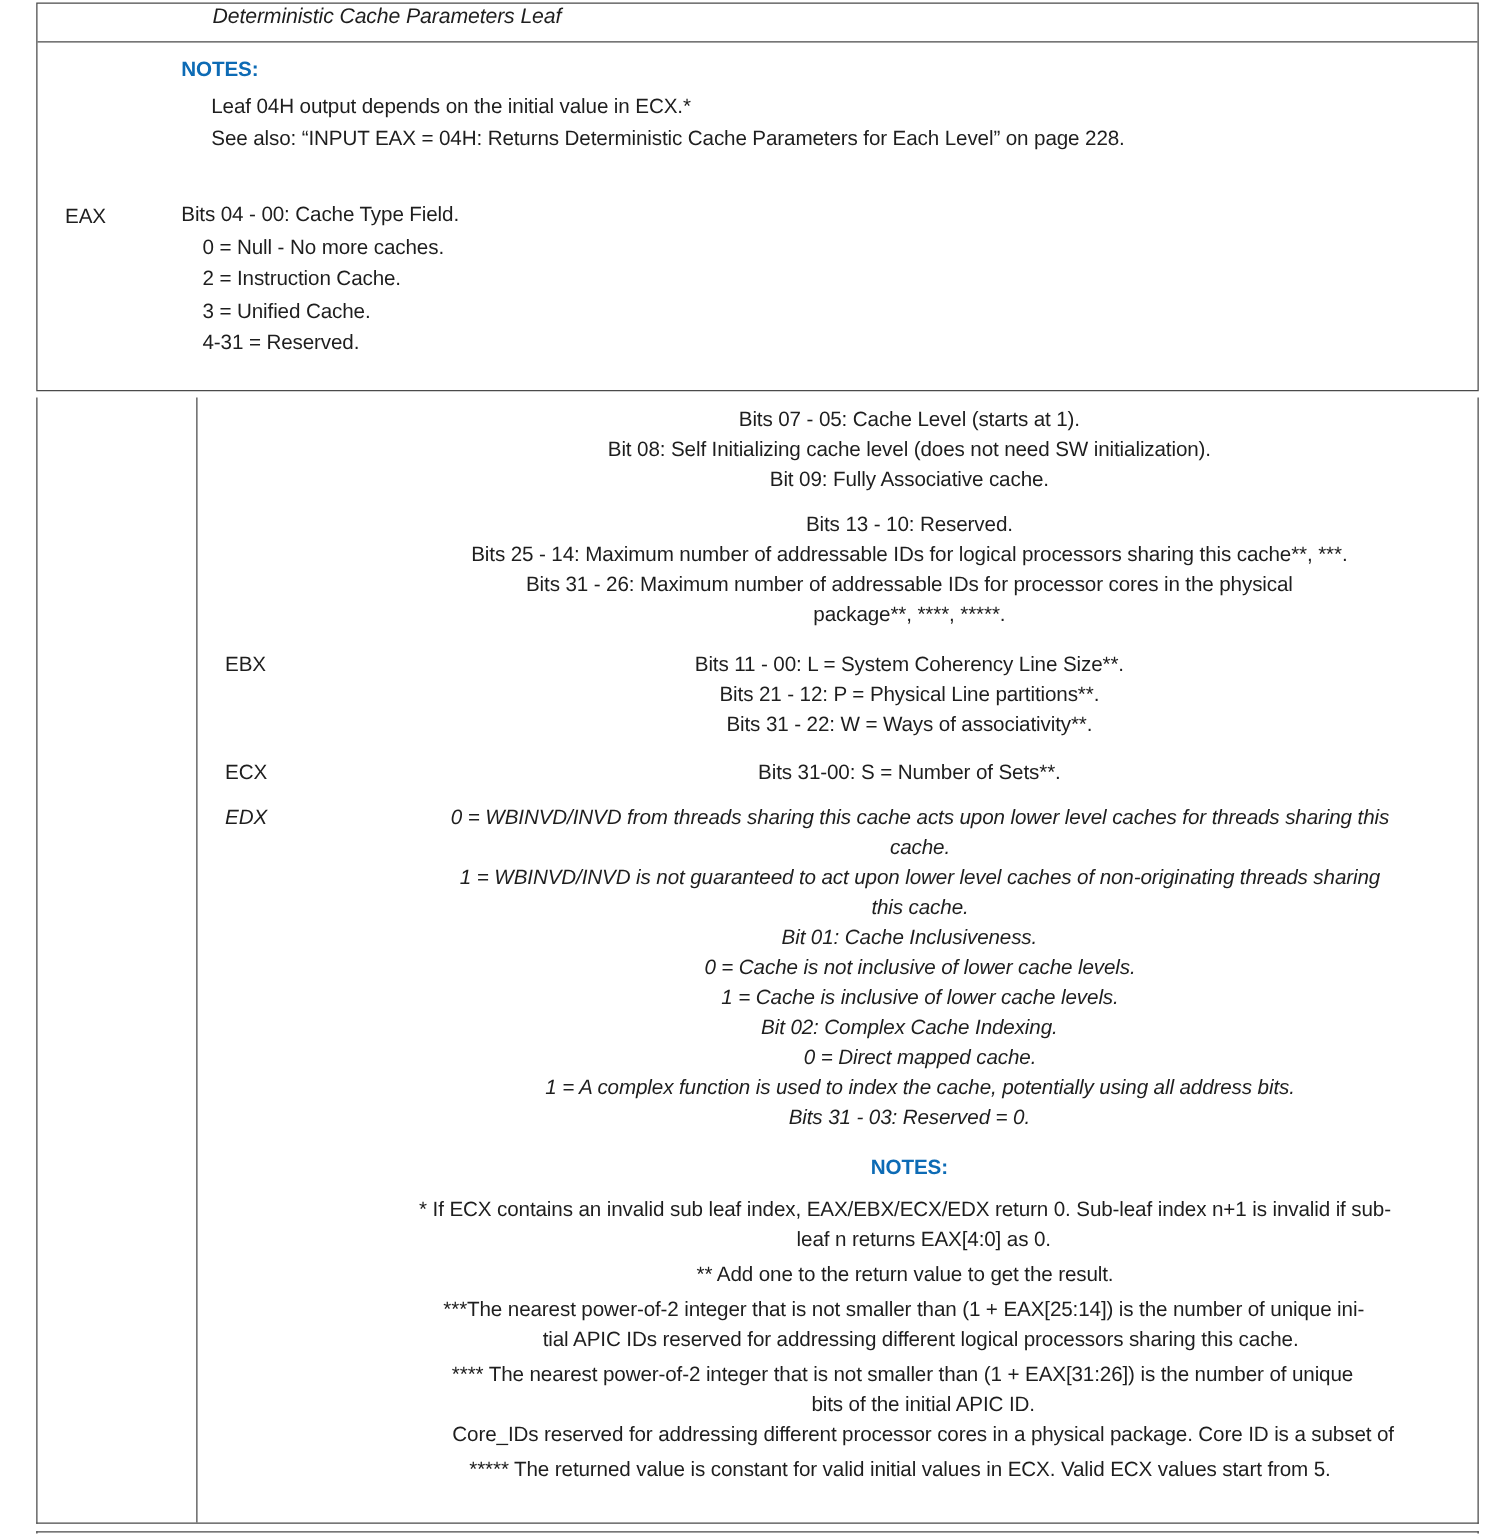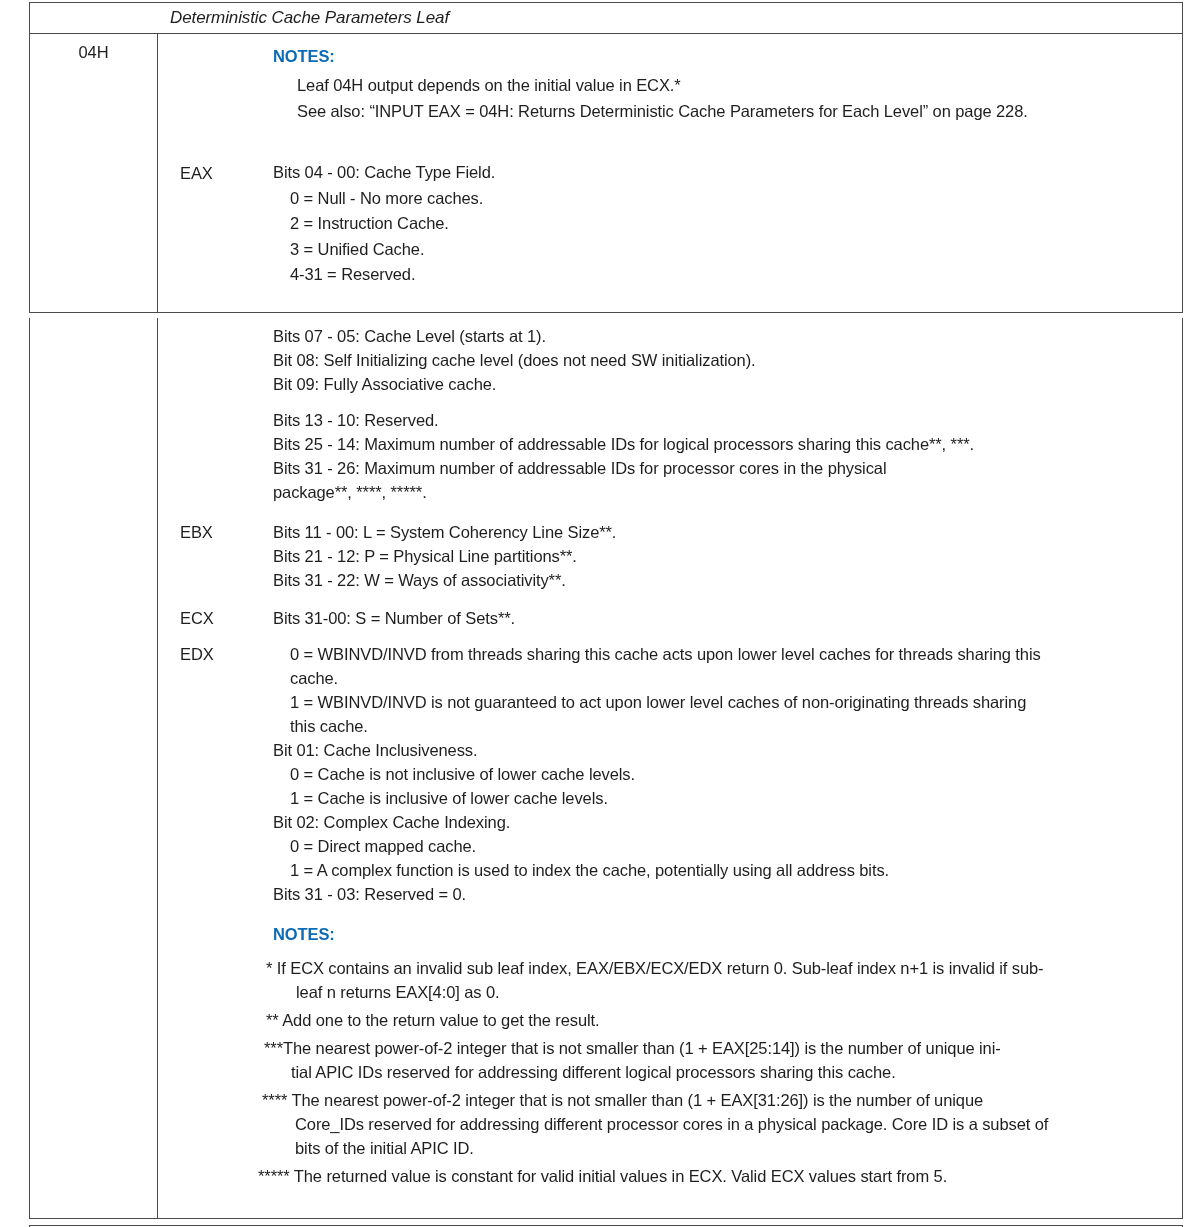--- a/index.html
+++ b/index.html
@@ -32,21 +32,20 @@
     width:1154px; height:311px;
     border:1px solid var(--border);
     box-sizing:border-box;
     background:var(--background);
   }
   .caption-row{
     height:31px;
     border-bottom:1px solid var(--border);
     box-sizing:border-box;
     display:flex;
-    align-items:center;
     padding-left:140px;
   }
   .caption-row .caption{
     font-style:italic;
     font-size:17px;
   }
   .body-row{
     display:flex;
     height:calc(100% - 31px);
     box-sizing:border-box;
@@ -93,27 +92,27 @@
     position:absolute;
     left:29px; top:318px;
     width:1154px; height:901px;
     border-left:1px solid var(--border);
     border-right:1px solid var(--border);
     border-bottom:1px solid var(--border);
     box-sizing:border-box;
     background:var(--background);
   }
   .frag2 .body-row{height:100%;}
-  .frag2 .col2{padding-top:6px;}
+  .frag2 .col2{padding-top:6px;text-align:center;}
   .frag2 .ln{line-height:24px;}
   .frag2 .reg-row .reg{line-height:24px;}
   .ln.gap{margin-top:12px;}
   .reg-row.ebx{margin-top:16px;}
   .reg-row.ecx{margin-top:14px;}
-  .reg-row.edx{margin-top:12px;}
+  .reg-row.edx{margin-top:12px;font-style:italic;}
   .notes-h2{
     margin-left:115px;
     margin-top:16px;
     line-height:24px;
     font-weight:bold;
     color:var(--accent_blue);
     white-space:nowrap;
   }
   .footnotes{margin-top:10px;}
   .fnp{margin-top:4px;}
@@ -141,23 +140,20 @@
 </head>
 <body>
 
 <div class="page">
 
   <div class="frag1">
     <div class="caption-row">
       <span class="caption">Deterministic Cache Parameters Leaf</span>
     </div>
     <div class="body-row">
-      <div class="col1">
-        <span>04H</span>
-      </div>
       <div class="col2">
         <div class="notes-h">NOTES:</div>
         <div class="ln nsub first">Leaf 04H output depends on the initial value in ECX.*</div>
         <div class="ln nsub">See also: “INPUT EAX = 04H: Returns Deterministic Cache Parameters for Each Level” on page 228.</div>
 
         <div class="reg-row">
           <span class="reg">EAX</span>
           <div class="desc">
             <div class="ln n">Bits 04 - 00: Cache Type Field.</div>
             <div class="ln s">0 = Null - No more caches.</div>
@@ -227,22 +223,22 @@
           </div>
           <div class="fnp">
             <div class="fn-ln fn1">** Add one to the return value to get the result.</div>
           </div>
           <div class="fnp">
             <div class="fn-ln fn3">***The nearest power-of-2 integer that is not smaller than (1 + EAX[25:14]) is the number of unique ini-</div>
             <div class="fn-ln fn3c">tial APIC IDs reserved for addressing different logical processors sharing this cache.</div>
           </div>
           <div class="fnp">
             <div class="fn-ln fn4">**** The nearest power-of-2 integer that is not smaller than (1 + EAX[31:26]) is the number of unique</div>
+            <div class="fn-ln fn4c">bits of the initial APIC ID.</div>
             <div class="fn-ln fn4c">Core_IDs reserved for addressing different processor cores in a physical package. Core ID is a subset of</div>
-            <div class="fn-ln fn4c">bits of the initial APIC ID.</div>
           </div>
           <div class="fnp">
             <div class="fn-ln fn5">***** The returned value is constant for valid initial values in ECX. Valid ECX values start from 5.</div>
           </div>
         </div>
 
       </div>
     </div>
   </div>
 

